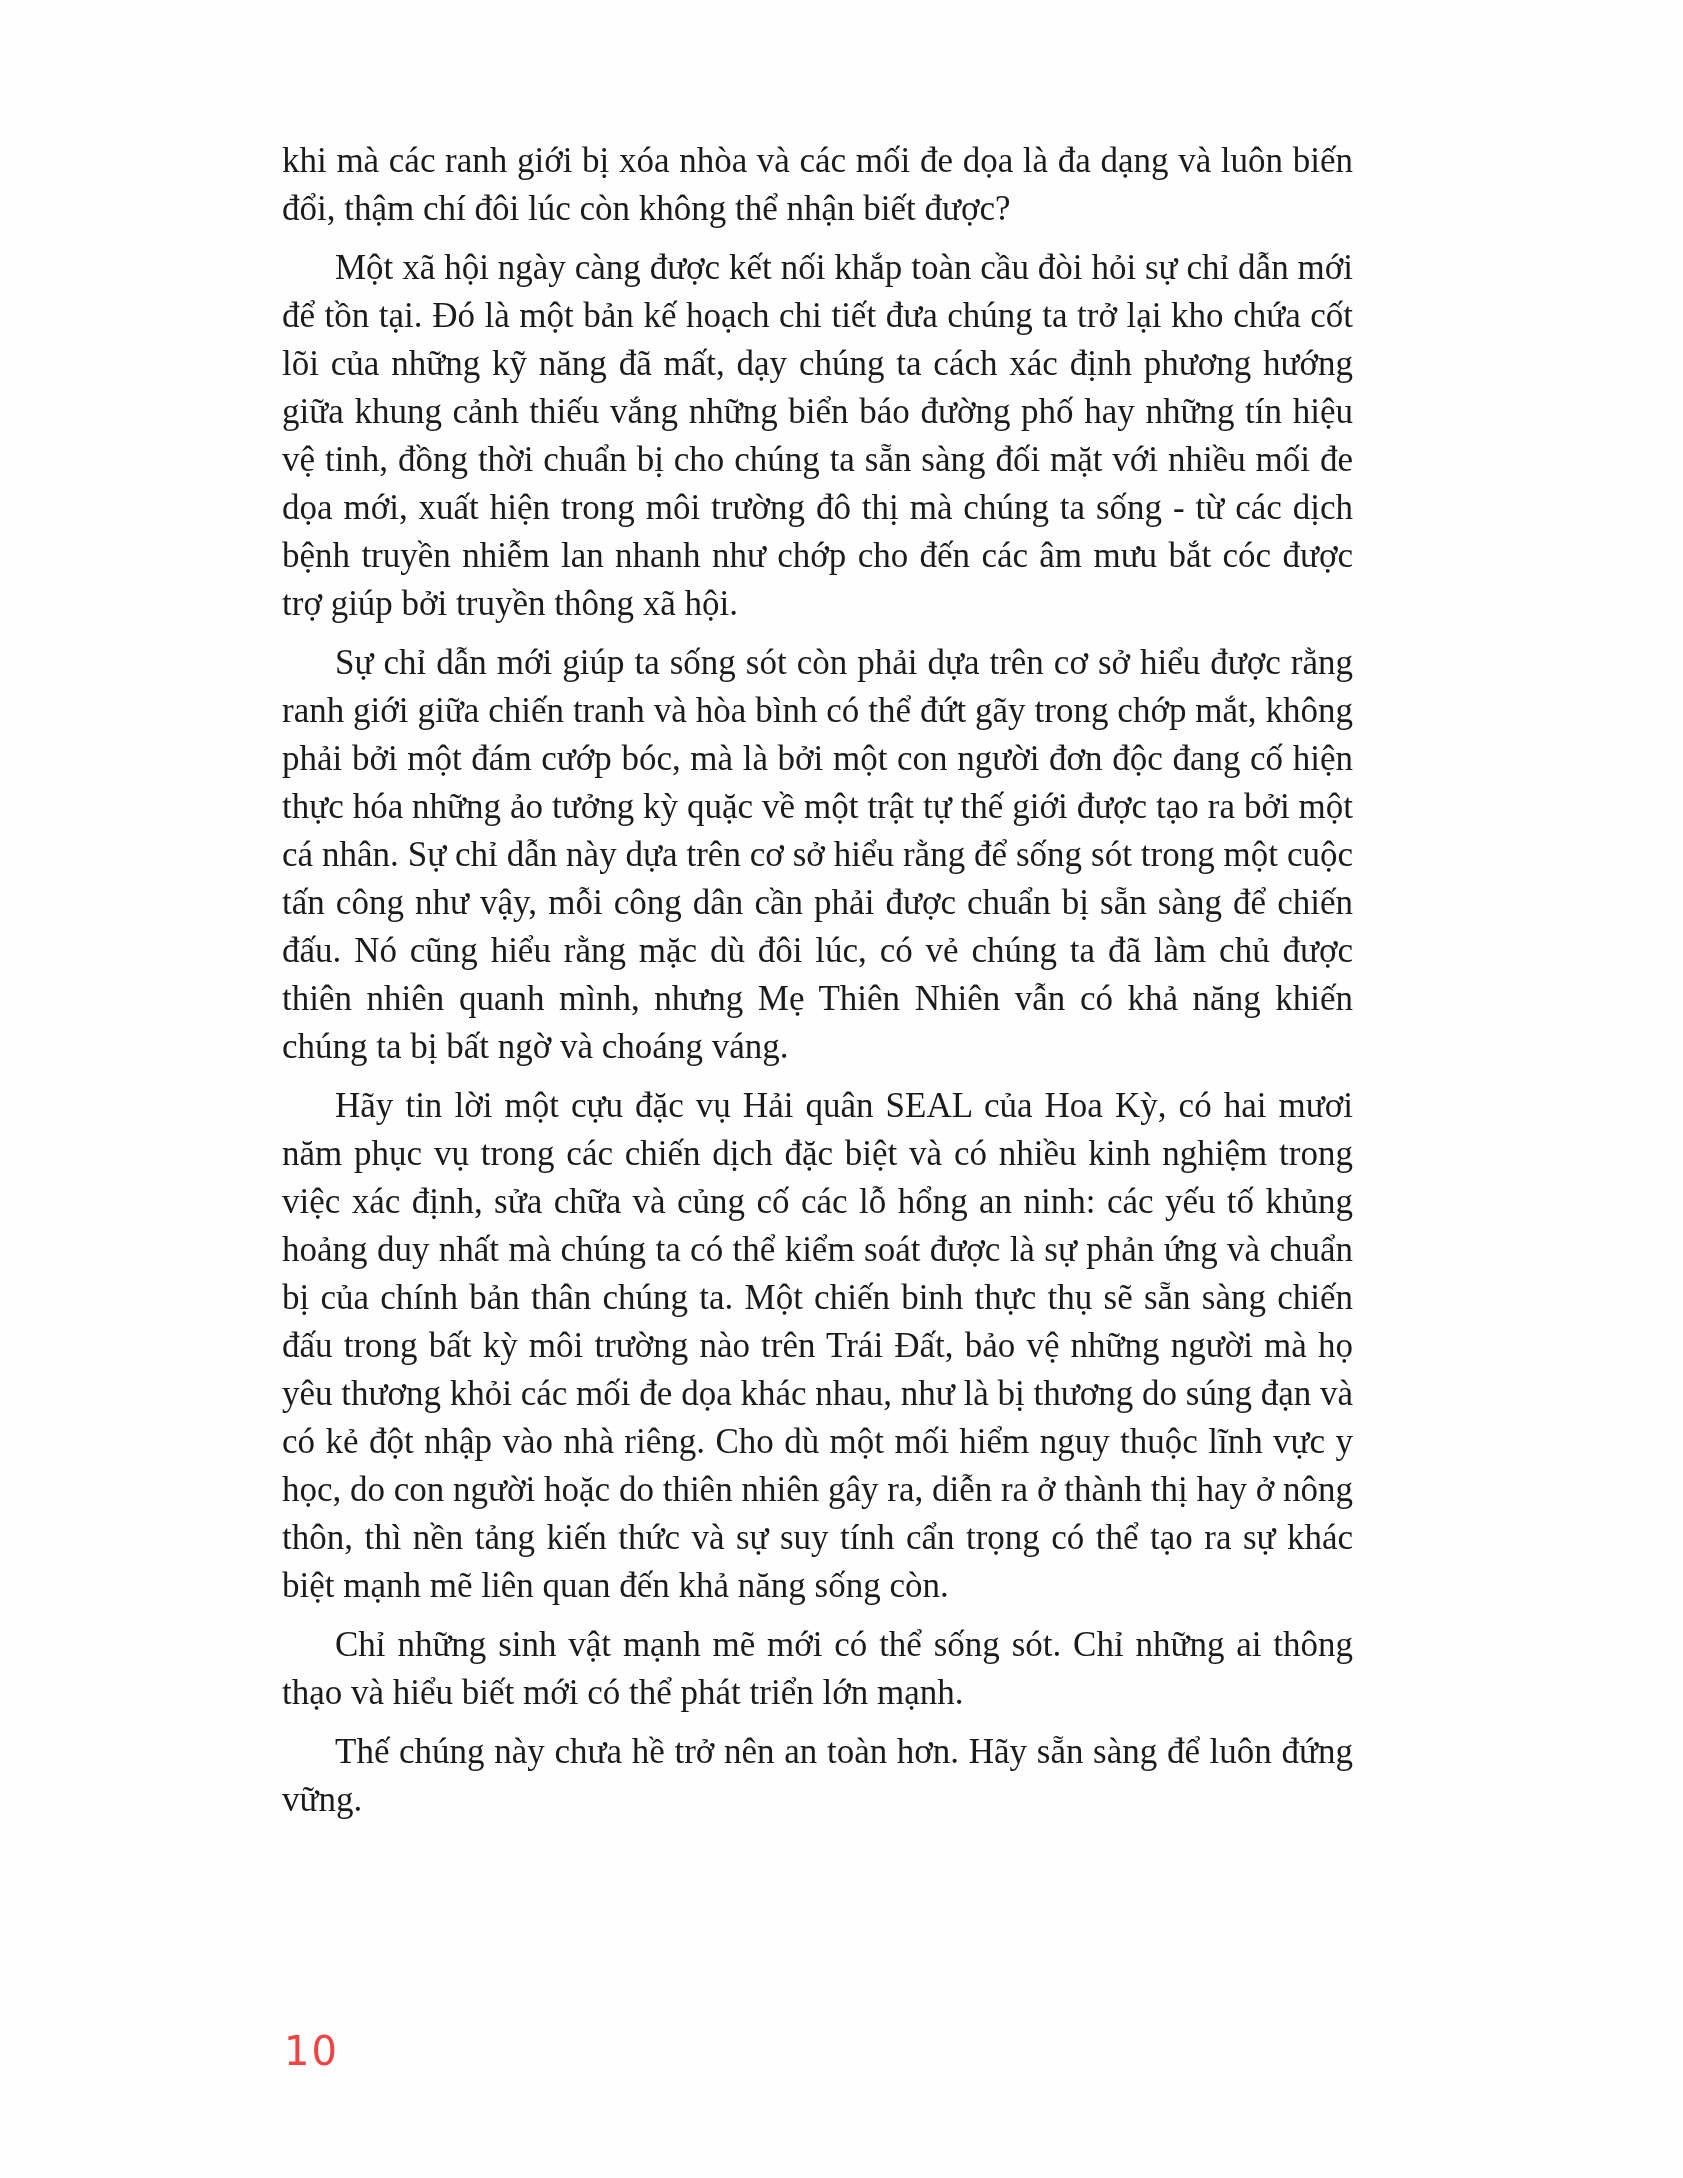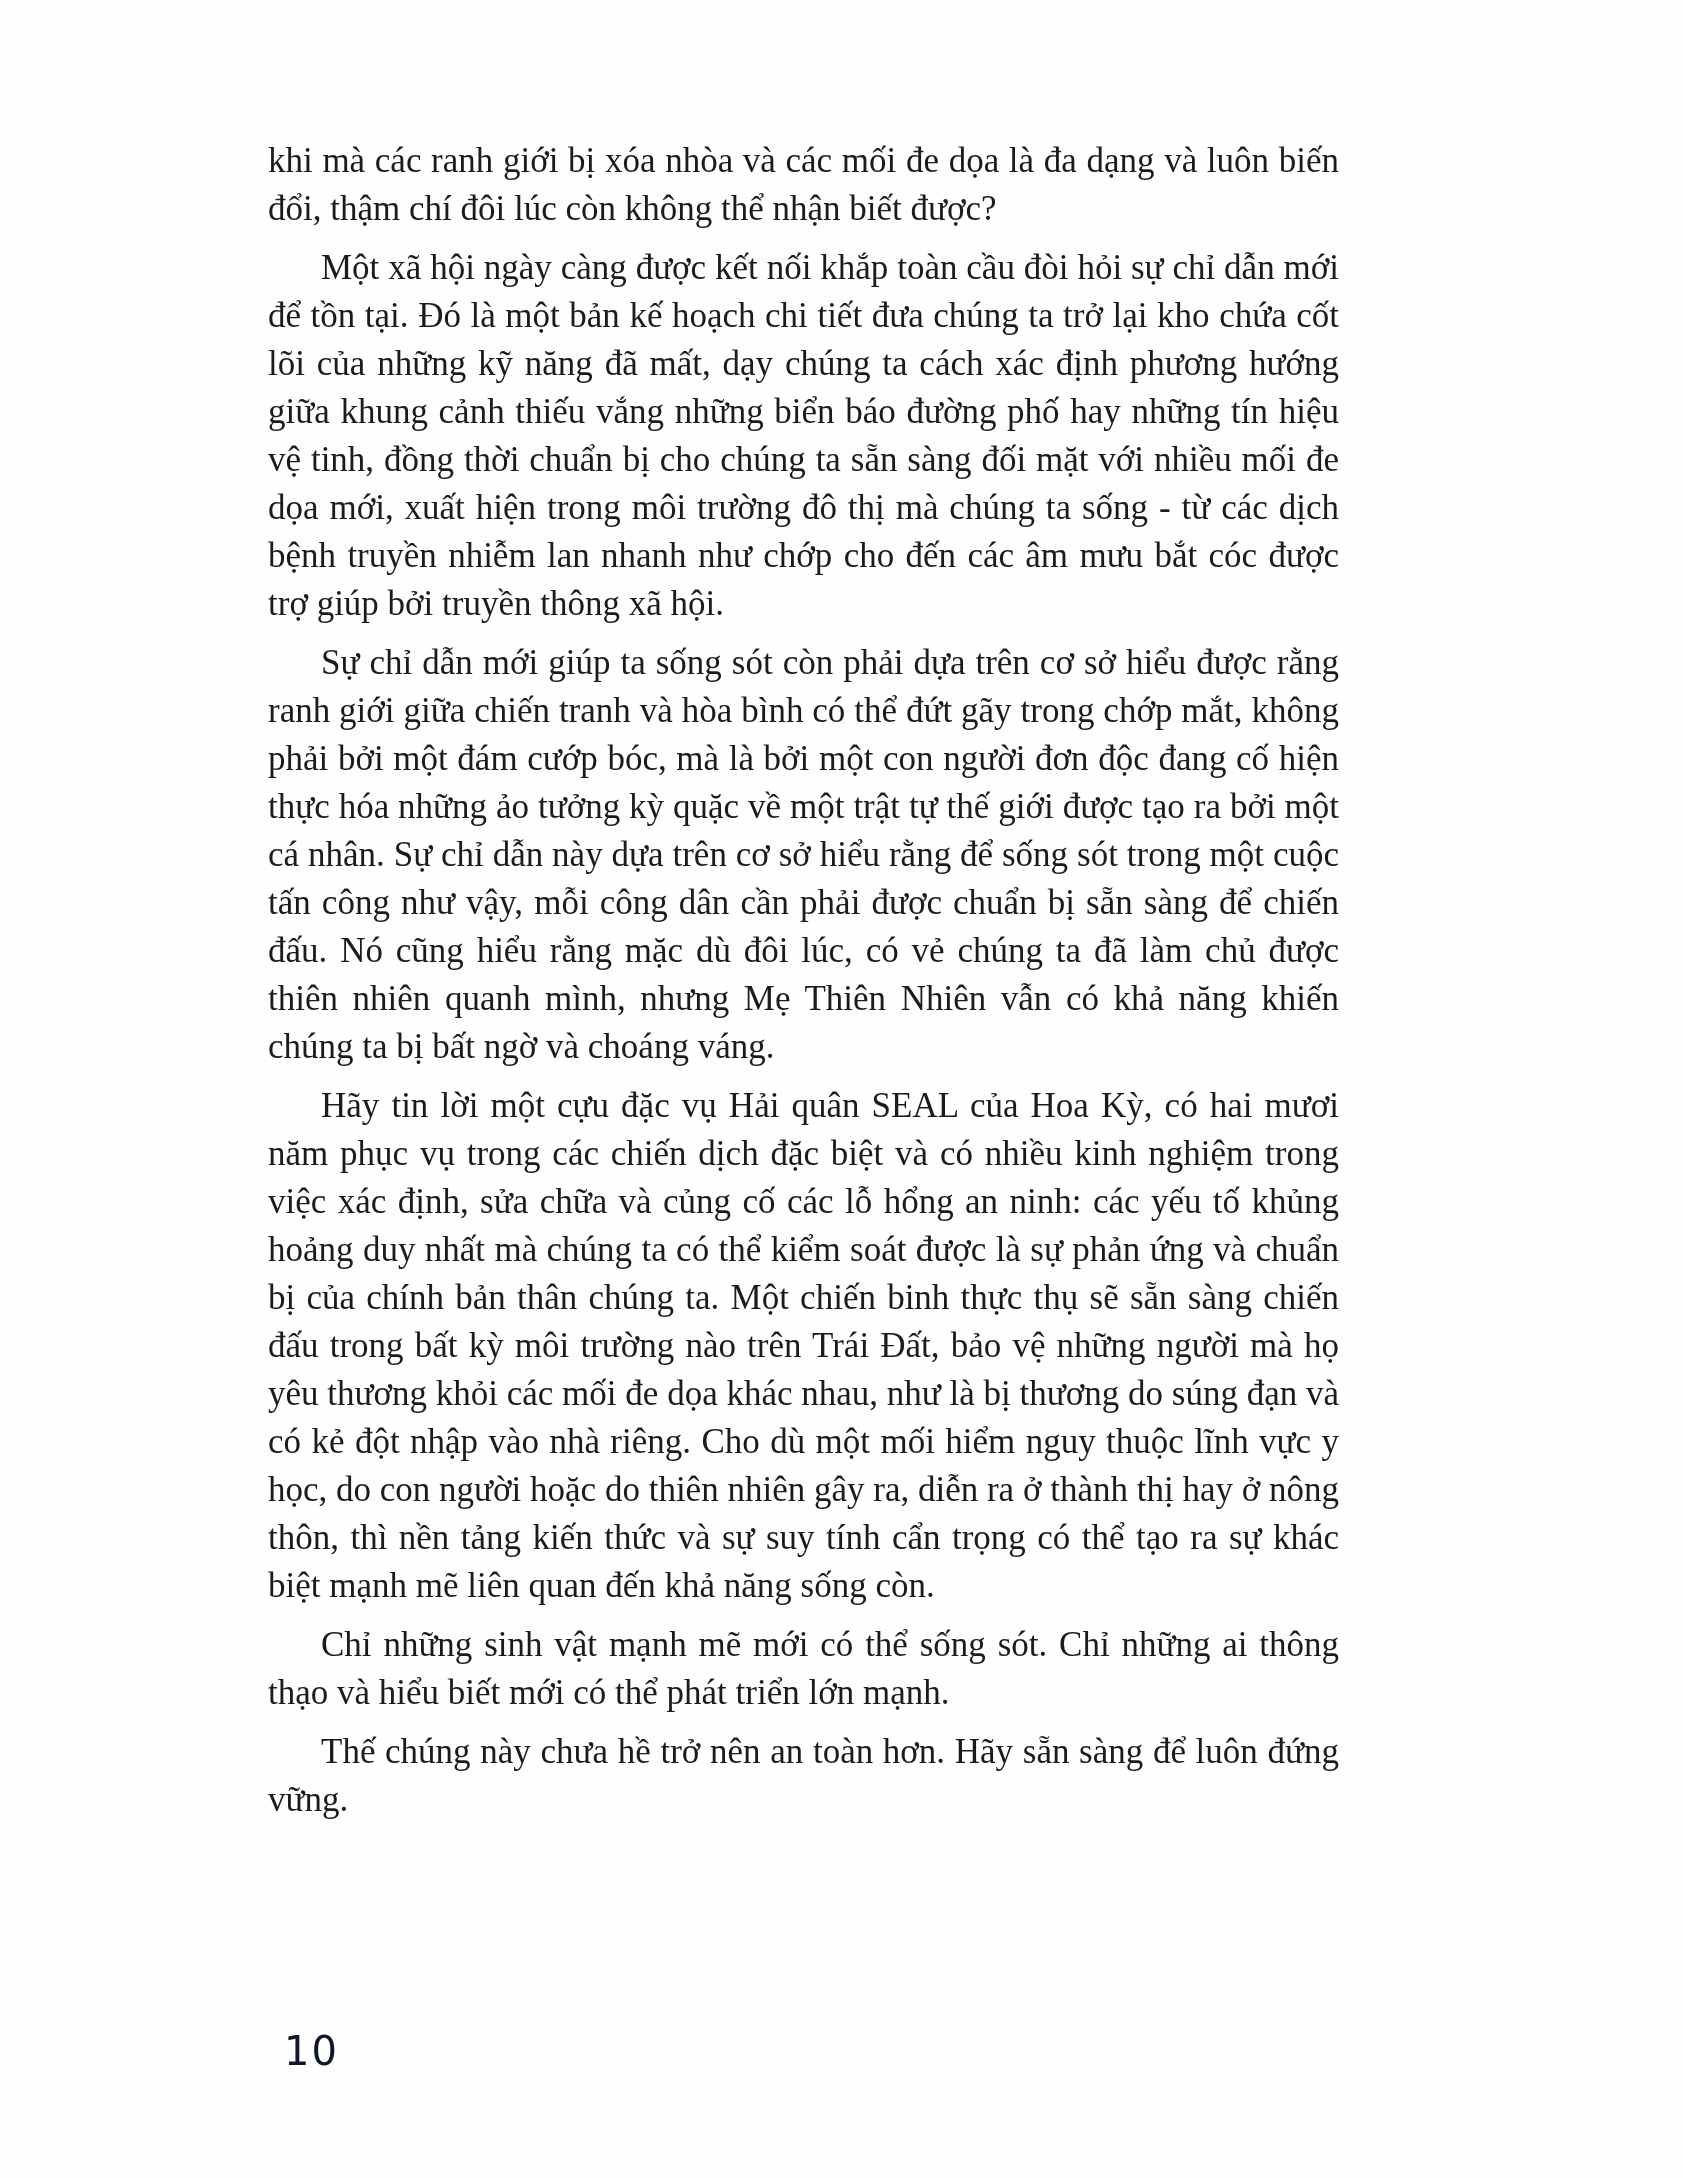--- a/index.html
+++ b/index.html
@@ -11,41 +11,41 @@
     position: relative;
     width: 1683px;
     height: 2178px;
     background: #fefefe;
     font-family: "Liberation Serif", serif;
     color: #1b1b1b;
     overflow: hidden;
   }
   .text-block {
     position: absolute;
-    left: 268px;
+    left: 282px;
     top: 137px;
     width: 1071px;
     font-size: 35px;
     line-height: 48px;
     text-align: justify;
   }
   .text-block p {
     margin: 0 0 11px 0;
     text-indent: 53px;
   }
   .text-block p.continuation {
     text-indent: 0;
   }
   .page-number {
     position: absolute;
     left: 284px;
     top: 2028px;
     font-family: "DejaVu Sans", sans-serif;
     font-size: 40px;
-    color: #0f172a;
+    color: #ef4444;
     letter-spacing: 2px;
   }
 </style>
 </head>
 <body>
 
 <div class="page">
   <div class="text-block">
     <p class="continuation">khi mà các ranh giới bị xóa nhòa và các mối đe dọa là đa dạng và luôn biến đổi, thậm chí đôi lúc còn không thể nhận biết được?</p>
     <p>Một xã hội ngày càng được kết nối khắp toàn cầu đòi hỏi sự chỉ dẫn mới để tồn tại. Đó là một bản kế hoạch chi tiết đưa chúng ta trở lại kho chứa cốt lõi của những kỹ năng đã mất, dạy chúng ta cách xác định phương hướng giữa khung cảnh thiếu vắng những biển báo đường phố hay những tín hiệu vệ tinh, đồng thời chuẩn bị cho chúng ta sẵn sàng đối mặt với nhiều mối đe dọa mới, xuất hiện trong môi trường đô thị mà chúng ta sống - từ các dịch bệnh truyền nhiễm lan nhanh như chớp cho đến các âm mưu bắt cóc được trợ giúp bởi truyền thông xã hội.</p>

